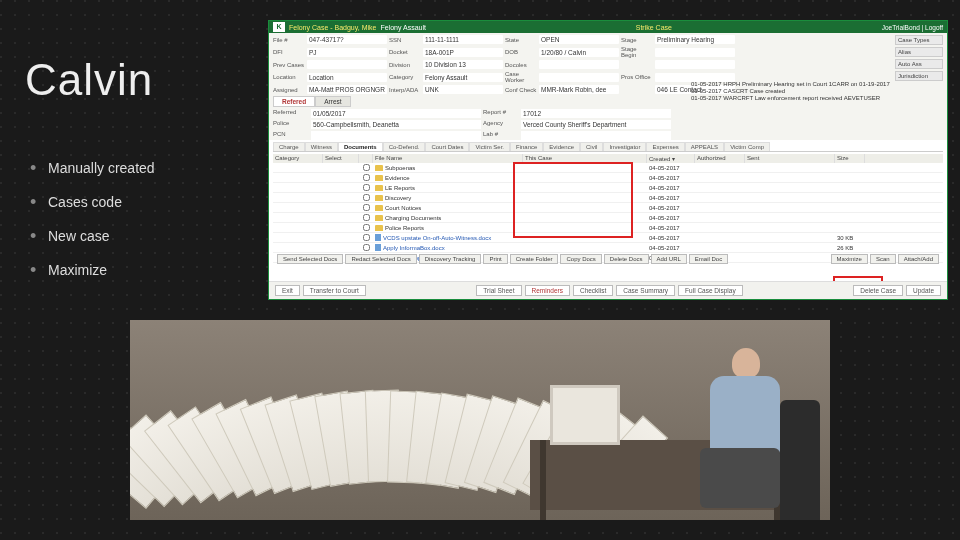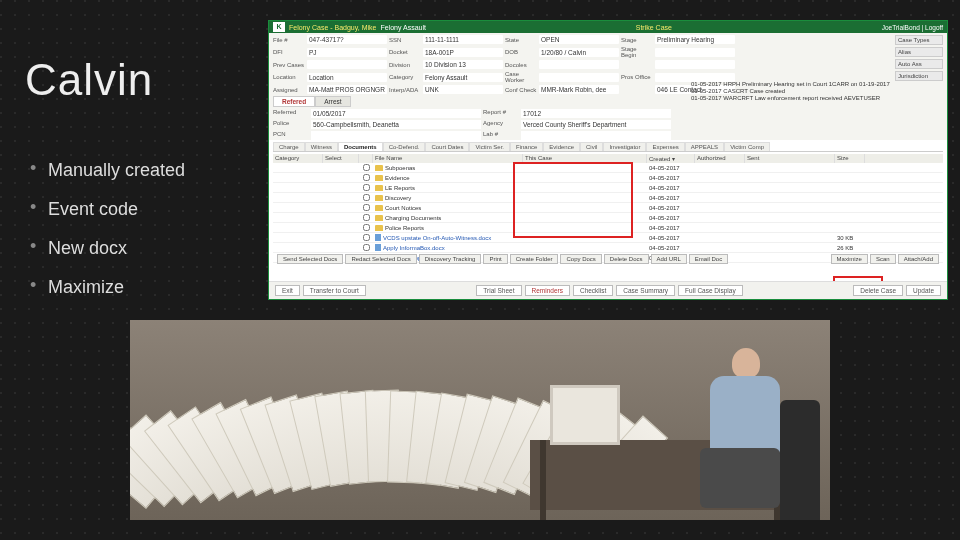--- a/index.html
+++ b/index.html
@@ -22,21 +22,21 @@
     color: #eee;
     letter-spacing: 1px;
   }
   .bullets {
     position: absolute;
     left: 30px; top: 160px;
     list-style: none;
   }
   .bullets li {
     color: #ddd;
-    font-size: 18px;
+    font-size: 14px;
     margin-bottom: 18px;
     position: relative;
     padding-left: 18px;
   }
   .bullets li::before {
     content: "•";
     position: absolute;
     left: 0; top: -2px;
     font-size: 18px;
     color: #888;
@@ -338,22 +338,22 @@
     transform-origin: bottom center;
   }
 </style>
 </head>
 <body>
 
 <div class="slide-title">Calvin</div>
 
 <ul class="bullets">
   <li>Manually created</li>
-  <li>Event code</li>
-  <li>New docx</li>
+  <li>Cases code</li>
+  <li>New case</li>
   <li>Maximize</li>
 </ul>
 
 <div class="app">
   <div class="app-header">
     <div class="logo">K</div>
     <span class="case-title">Felony Case - Badguy, Mike</span>
     <span class="case-sub">Felony Assault</span>
     <span class="spacer"></span>
     <span class="strike">Strike Case</span>

